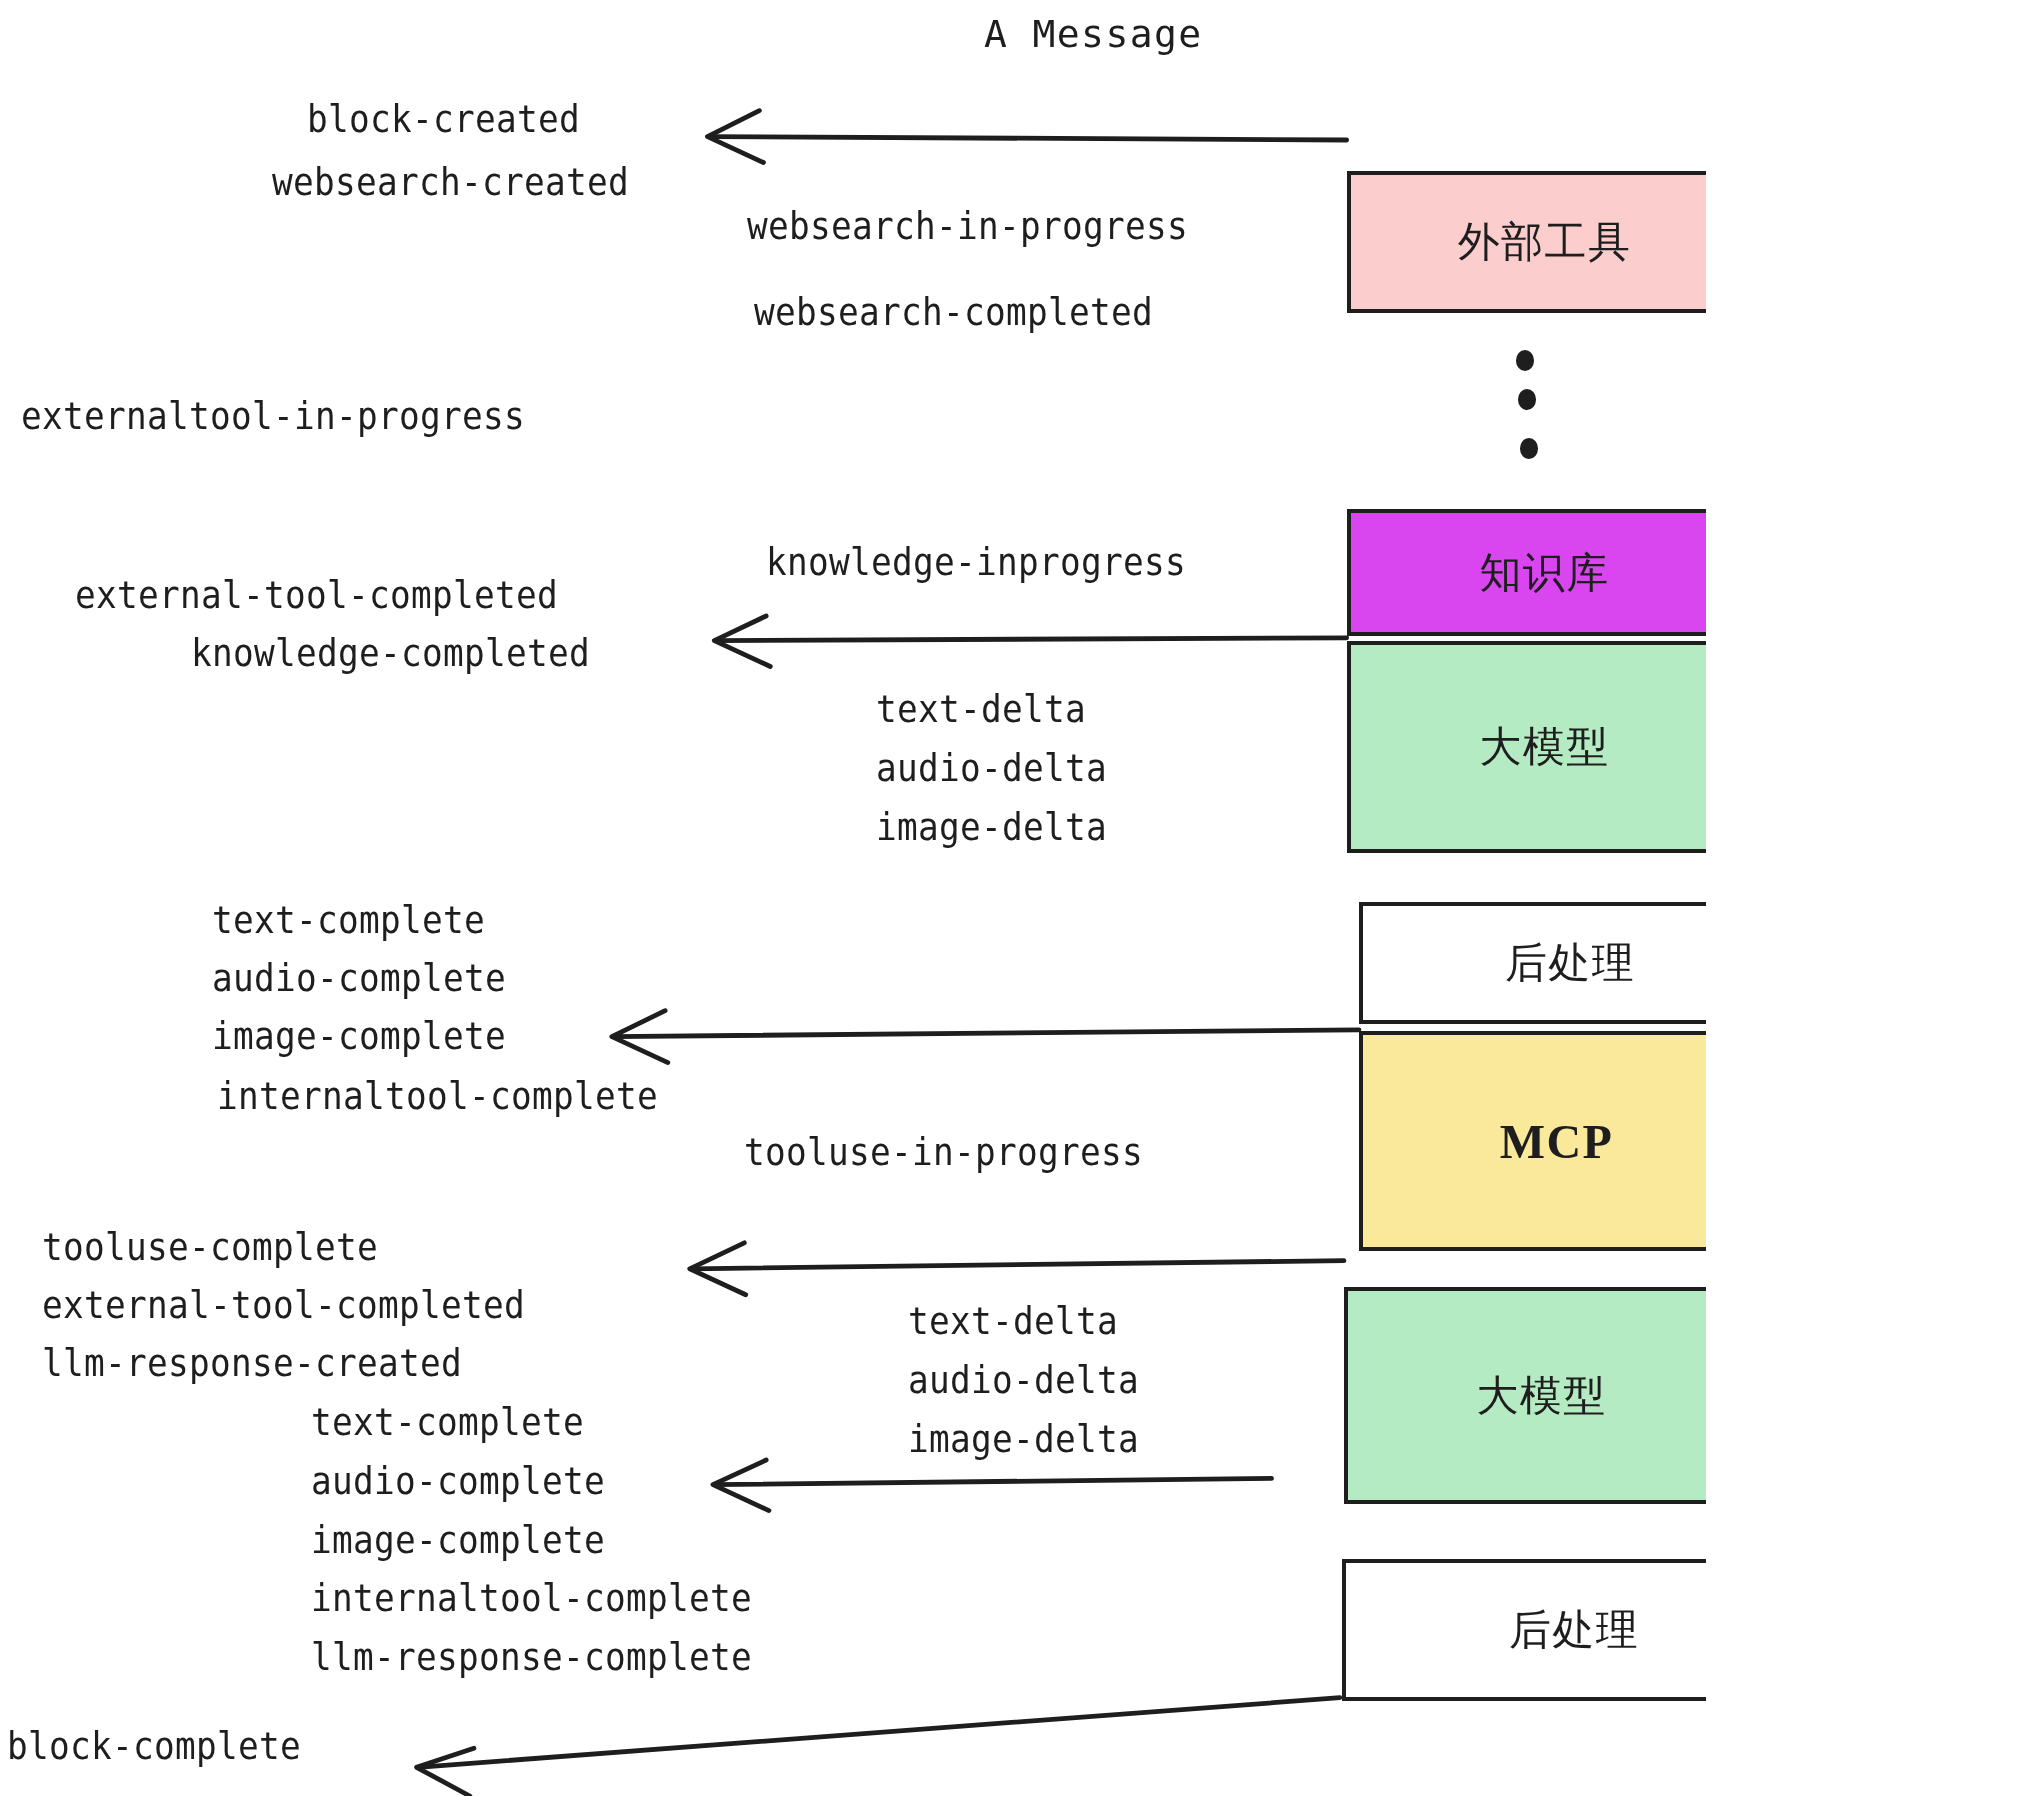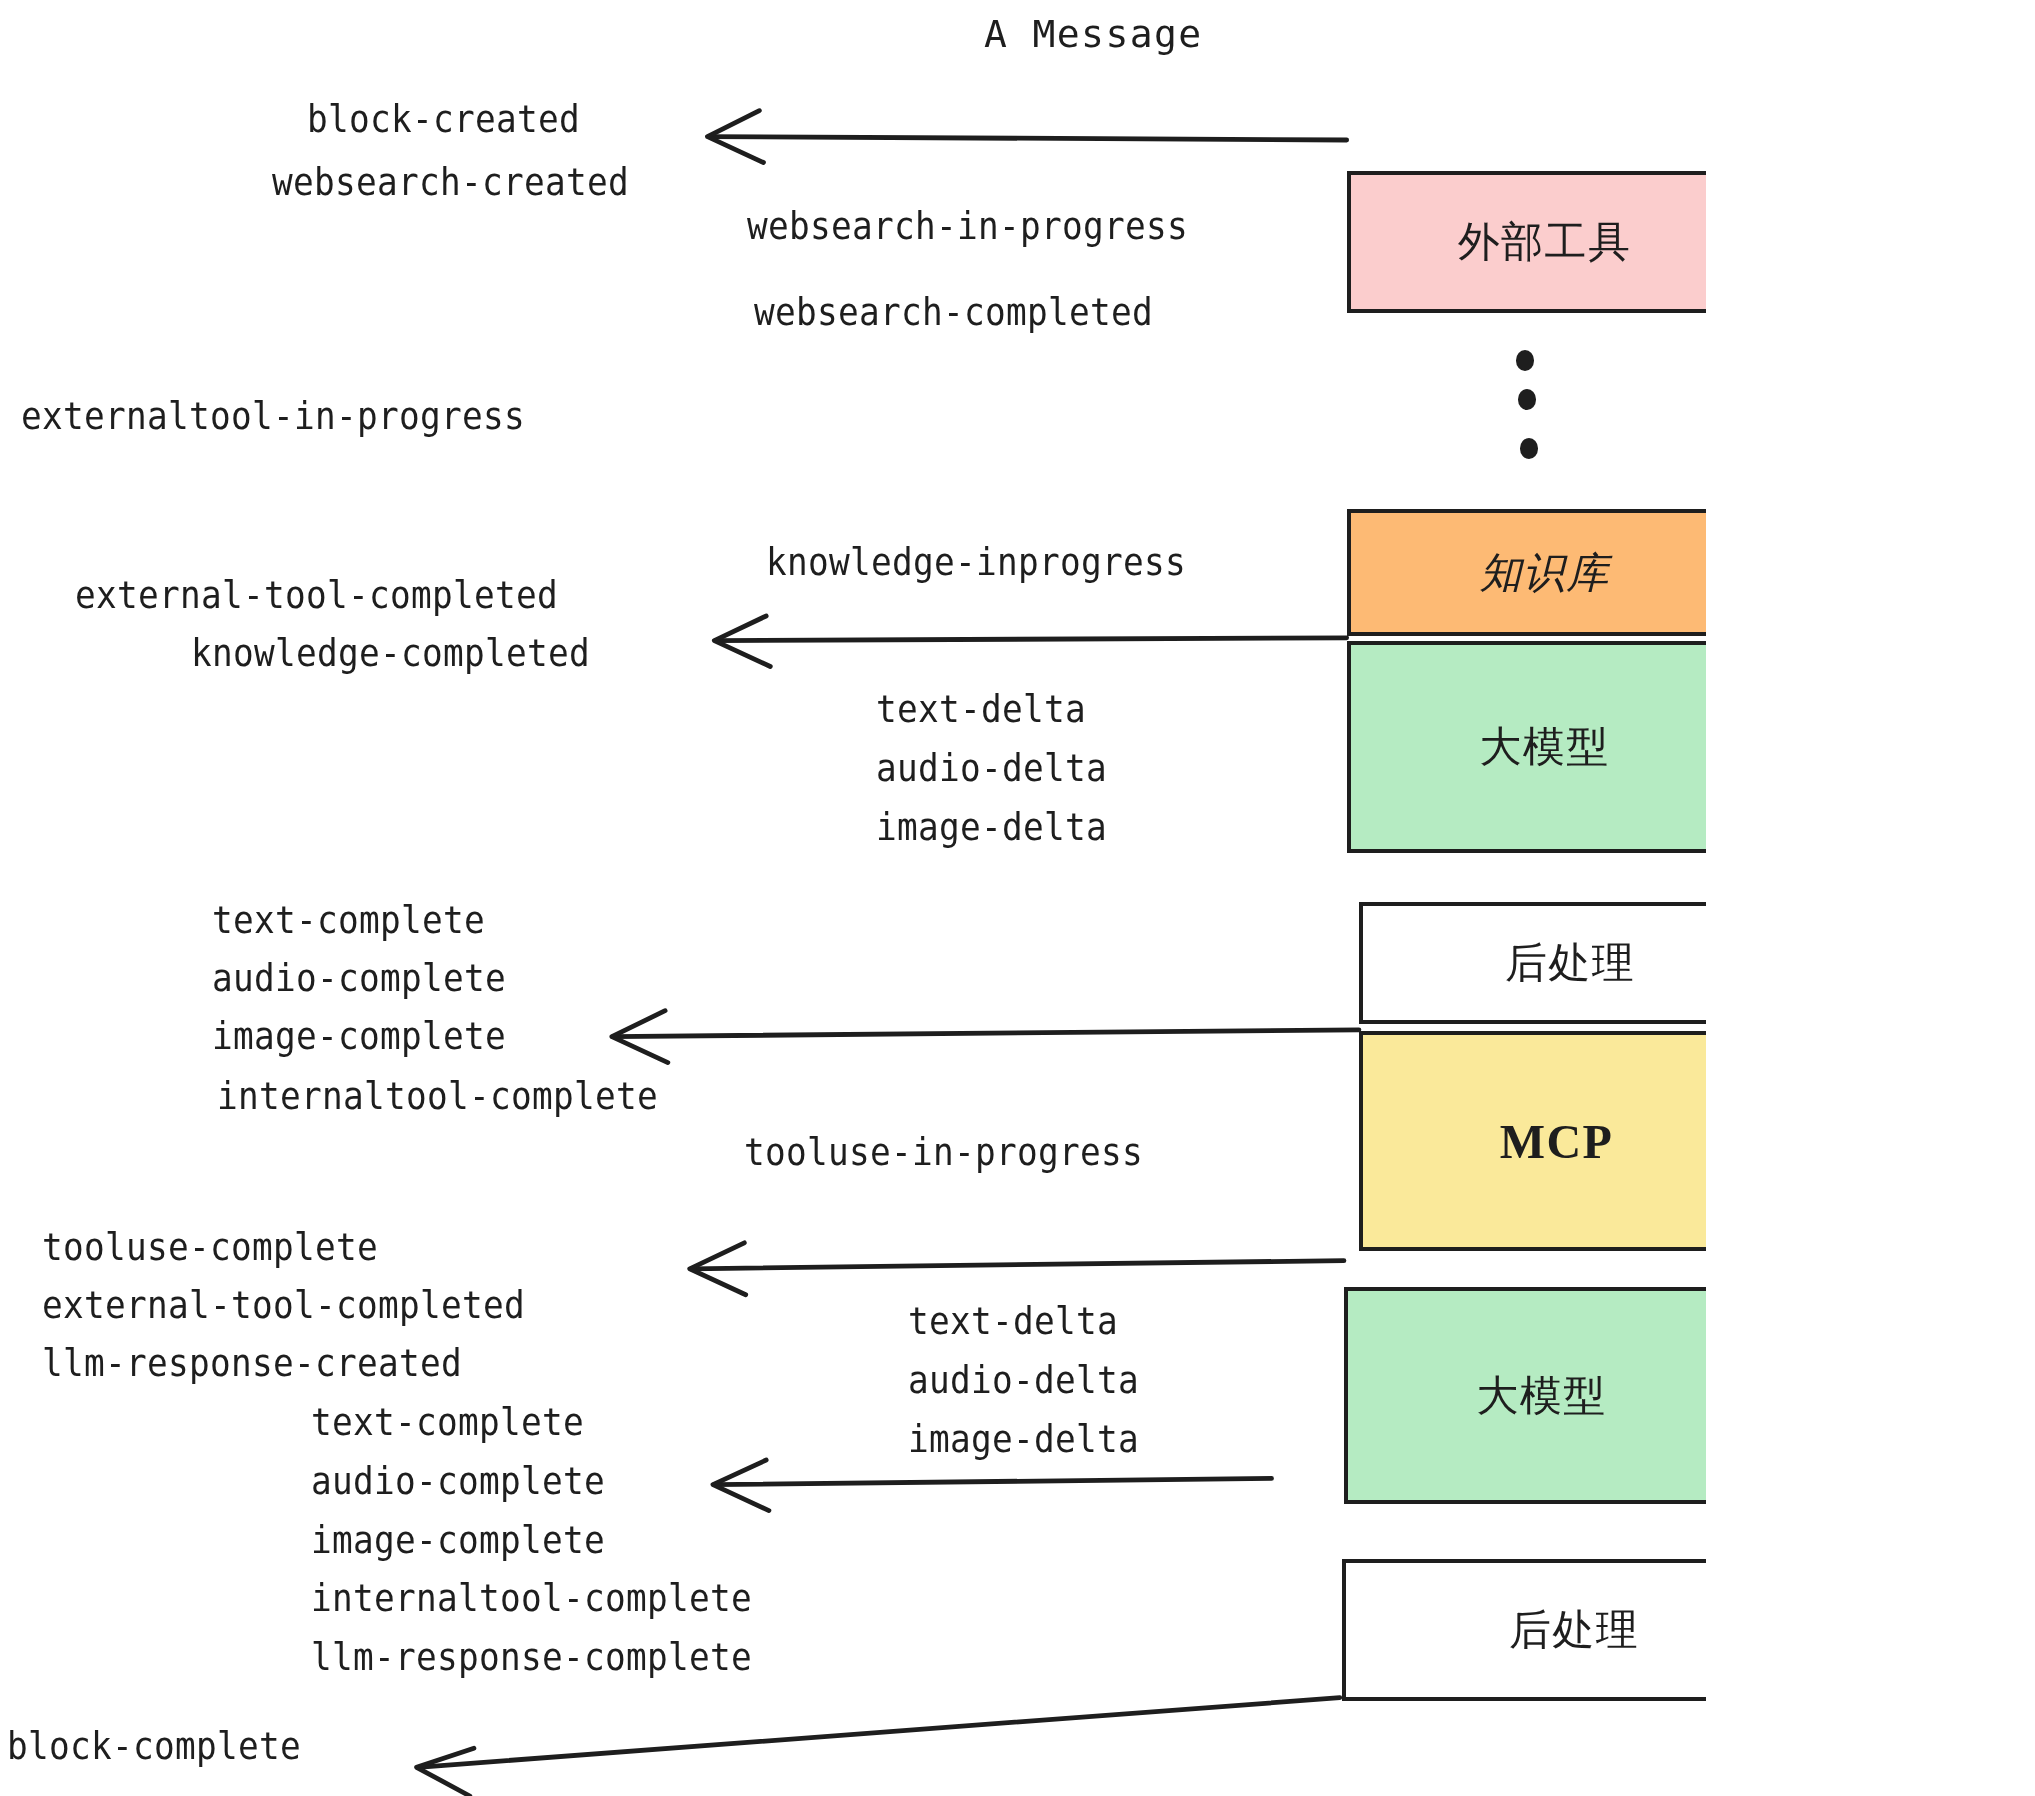--- a/index.html
+++ b/index.html
@@ -83,21 +83,21 @@
 <body>
 
 <div id="stage">
 
   <div class="title" style="left:984px; top:12.3px;">A Message</div>
 
   <div id="boxes-layer">
       <div class="box" style="left: 1347px; top: 171px; width: 395px; height: 142px; background: rgb(251, 205, 205);">
         <span class="box-label">外部工具</span>
       </div>
-      <div class="box" style="left: 1347px; top: 509px; width: 395px; height: 127px; background: #fdba74; font-style: italic;">
+      <div class="box" style="left: 1347px; top: 509px; width: 395px; height: 127px; background: #d946ef;">
         <span class="box-label">知识库</span>
       </div>
       <div class="box" style="left: 1347px; top: 641px; width: 395px; height: 212px; background: rgb(181, 235, 194);">
         <span class="box-label">大模型</span>
       </div>
       <div class="box" style="left: 1359px; top: 902px; width: 422px; height: 122px; background: rgb(255, 255, 255);">
         <span class="box-label">后处理</span>
       </div>
       <div class="box" style="left: 1359px; top: 1031px; width: 395px; height: 220px; background: rgb(250, 233, 154);">
         <span class="box-label latin">MCP</span>

